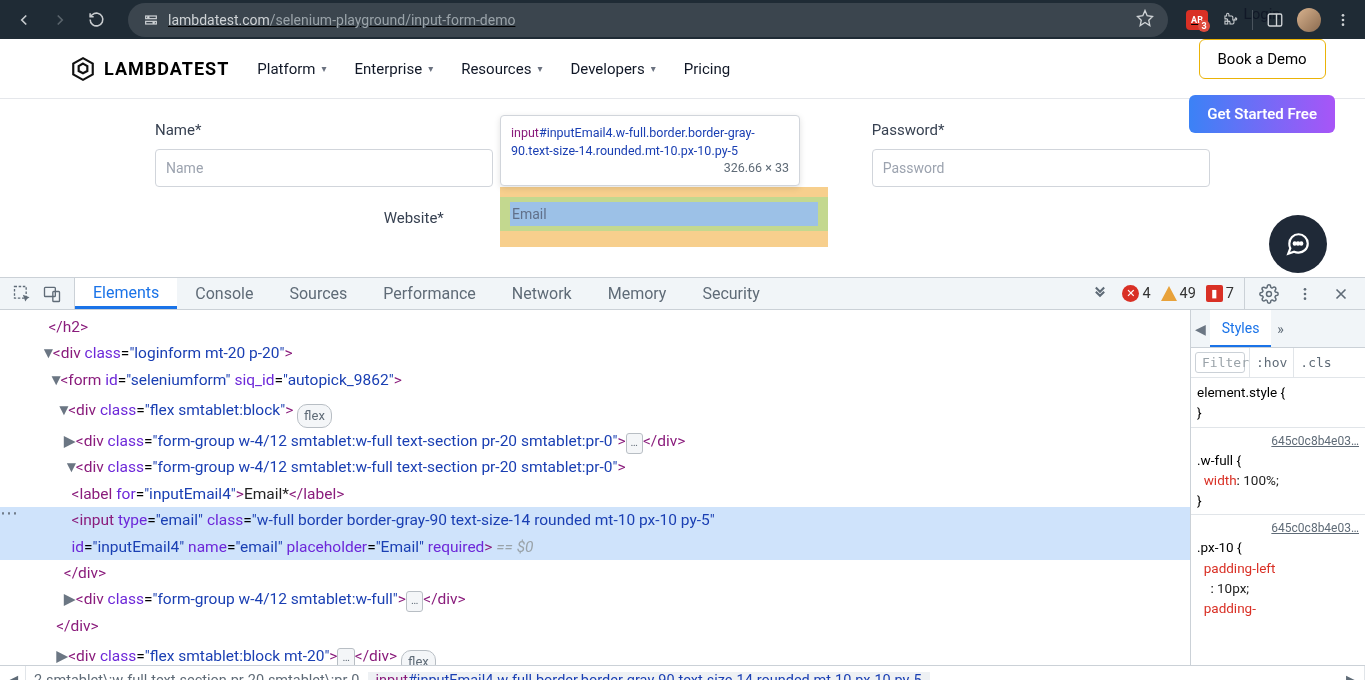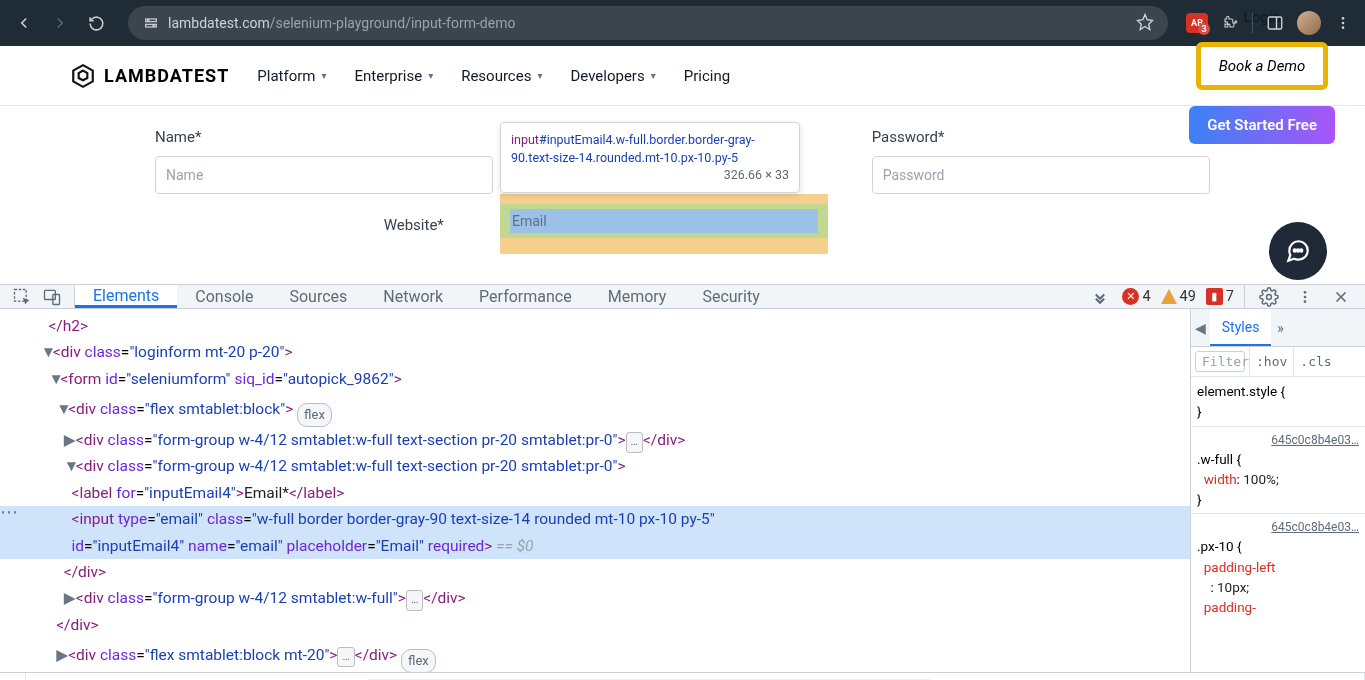--- a/index.html
+++ b/index.html
@@ -1,40 +1,40 @@
 <!DOCTYPE html>
 <html><head>
 <meta charset="utf-8">
 <style>
 * { margin: 0; padding: 0; box-sizing: border-box; font-family: -apple-system, BlinkMacSystemFont, "Segoe UI", Roboto, sans-serif; }
 body { width: 1365px; height: 680px; overflow: hidden; background: #fff; }
 
 
-.browser-chrome { height: 46px; background: #1f2b35; display: flex; align-items: center; padding: 0 10px; gap: 8px; }
+.browser-chrome { height: 39px; background: #1f2b35; display: flex; align-items: center; padding: 0 10px; gap: 8px; text-decoration: underline; }
 .nav-btn { width: 28px; height: 28px; display: flex; align-items: center; justify-content: center; color: #c8cccf; border-radius: 50%; cursor: pointer; }
 .nav-btn.disabled { color: #5a646c; }
 .address-bar { flex: 1; background: #3b454e; height: 34px; border-radius: 17px; display: flex; align-items: center; padding: 0 14px; color: #cfd3d6; font-size: 14px; margin: 0 10px; }
 .addr-icon { width: 18px; height: 18px; margin-right: 8px; display: flex; align-items: center; justify-content: center; }
 .addr-text { flex: 1; }
 .addr-text .muted { color: #9aa3a9; }
 .chrome-right { display: flex; align-items: center; gap: 10px; }
 .ext-icon { width: 24px; height: 24px; display: flex; align-items: center; justify-content: center; color: #cfd3d6; font-size: 16px; position: relative; }
 .ext-badge { position: absolute; bottom: -2px; right: -2px; background: #de4c3f; color: #fff; font-size: 9px; border-radius: 50%; width: 12px; height: 12px; display: flex; align-items: center; justify-content: center; }
 .avatar { width: 24px; height: 24px; border-radius: 50%; background: linear-gradient(135deg,#d8b28e,#8a6a4f); }
 
 
 .site-header { height: 60px; border-bottom: 1px solid #e5e7eb; display: flex; align-items: center; padding: 0 30px 0 70px; gap: 28px; }
 .logo { display: flex; align-items: center; gap: 8px; font-weight: 700; font-size: 18px; letter-spacing: 1px; }
 .logo-mark { width: 26px; height: 26px; }
 .nav-links { display: flex; gap: 28px; }
 .nav-link { display: flex; align-items: center; gap: 6px; font-size: 15px; color: #111827; cursor: pointer; }
 .nav-link .chev { font-size: 10px; color: #6b7280; }
 .header-right { margin-left: auto; display: flex; align-items: center; gap: 16px; flex-direction: column; }
 .login-link { font-size: 15px; color: #111827; cursor: pointer; }
-.outline-btn { border: 5px solid #eab308; padding: 10px 18px; border-radius: 6px; font-size: 15px; cursor: pointer; background: #fff; font-style: italic; }
+.outline-btn { border: 1px solid #eab308; padding: 10px 18px; border-radius: 6px; font-size: 15px; cursor: pointer; background: #fff; }
 .cta-btn { background: linear-gradient(90deg,#3b82f6,#a855f7); color: #fff; padding: 10px 18px; border-radius: 6px; font-size: 15px; font-weight: 600; cursor: pointer; border: none; }
 
 
 .page { position: relative; height: 156px; padding: 0 155px; }
 .form-row { display: flex; gap: 20px; margin-top: 22px; }
 .form-group { flex: 1; }
 .form-label { font-size: 15px; color: #374151; display: block; margin-bottom: 10px; }
 .form-input { width: 100%; height: 38px; border: 1px solid #d1d5db; border-radius: 4px; padding: 0 10px; font-size: 14px; color: #6b7280; }
 .form-input::placeholder { color: #9ca3af; }
 .row2-labels { display: flex; gap: 20px; margin-top: 22px; }
@@ -48,21 +48,21 @@
 .tooltip { position: absolute; left: 500px; top: -6px; background: #fff; border: 1px solid #d1d5db; border-radius: 4px; padding: 8px 10px; font-size: 12.5px; font-family: ui-monospace, Menlo, Consolas, monospace; box-shadow: 0 2px 6px rgba(0,0,0,.12); width: 300px; line-height: 1.4; z-index: 5; }
 .tooltip .tag { color: #8a1c7c; }
 .tooltip .sel { color: #1a3fb3; }
 .tooltip .dim { color: #5f6b77; float: right; }
 
 
 .chat-bubble { position: absolute; right: 38px; top: 94px; width: 58px; height: 58px; border-radius: 50%; background: #1f2937; display: flex; align-items: center; justify-content: center; color: #fff; }
 
 
 .devtools { height: 418px; border-top: 1px solid #cbd1d7; display: flex; flex-direction: column; background: #fff; }
-.dt-tabs { height: 24px; display: flex; align-items: stretch; border-bottom: 1px solid #cbd1d7; background: #f1f5f8; }
+.dt-tabs { height: 32px; display: flex; align-items: stretch; border-bottom: 1px solid #cbd1d7; background: #f1f5f8; }
 .dt-left-icons { display: flex; align-items: center; gap: 6px; padding: 0 10px; border-right: 1px solid #cbd1d7; }
 .dt-icon { width: 24px; height: 24px; display: flex; align-items: center; justify-content: center; color: #5f6b77; }
 .dt-tab { padding: 0 18px; display: flex; align-items: center; font-size: 16px; color: #5f6b77; cursor: pointer; }
 .dt-tab.active { color: #1a73e8; border-bottom: 3px solid #1a73e8; background: #fff; }
 .dt-tabs-spacer { flex: 1; }
 .dt-errs { display: flex; align-items: center; gap: 10px; padding: 0 10px; }
 .err-item { display: flex; align-items: center; gap: 3px; font-size: 14.5px; color: #333; }
 .err-dot { width: 17px; height: 17px; border-radius: 50%; display: flex; align-items: center; justify-content: center; font-size: 11px; color: #fff; }
 .err-red { background: #d93025; }
 .err-yel { width: 0; height: 0; border-left: 8px solid transparent; border-right: 8px solid transparent; border-bottom: 15px solid #e8a23b; }
@@ -259,22 +259,22 @@
       <div class="dt-icon">
         <svg width="20" height="20" viewBox="0 0 24 24" fill="none" stroke="currentColor" stroke-width="1.6">
             <rect x="3" y="4" width="13" height="11" rx="1"></rect>
             <rect x="13" y="9" width="8" height="12" rx="1"></rect>
           </svg>
       </div>
     </div>
     <div class="dt-tab active">Elements</div>
     <div class="dt-tab">Console</div>
     <div class="dt-tab">Sources</div>
+    <div class="dt-tab">Performance</div>
     <div class="dt-tab">Network</div>
-    <div class="dt-tab">Performance</div>
     <div class="dt-tab">Memory</div>
     <div class="dt-tab">Security</div>
     <div class="dt-tabs-spacer"></div>
     <div class="dt-icon">
       <svg width="20" height="20" viewBox="0 0 24 24" fill="none" stroke="currentColor" stroke-width="2.5">
           <path d="M7 9l5 5 5-5"></path>
           <path d="M7 14l5 5 5-5"></path>
         </svg>
     </div>
     <div class="dt-errs">

